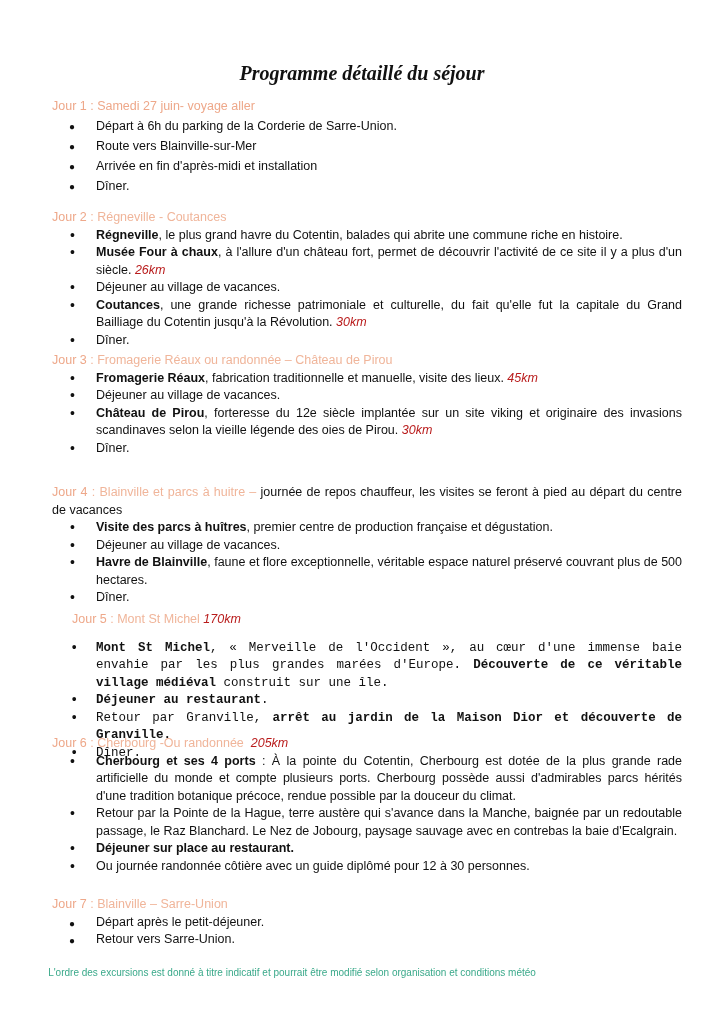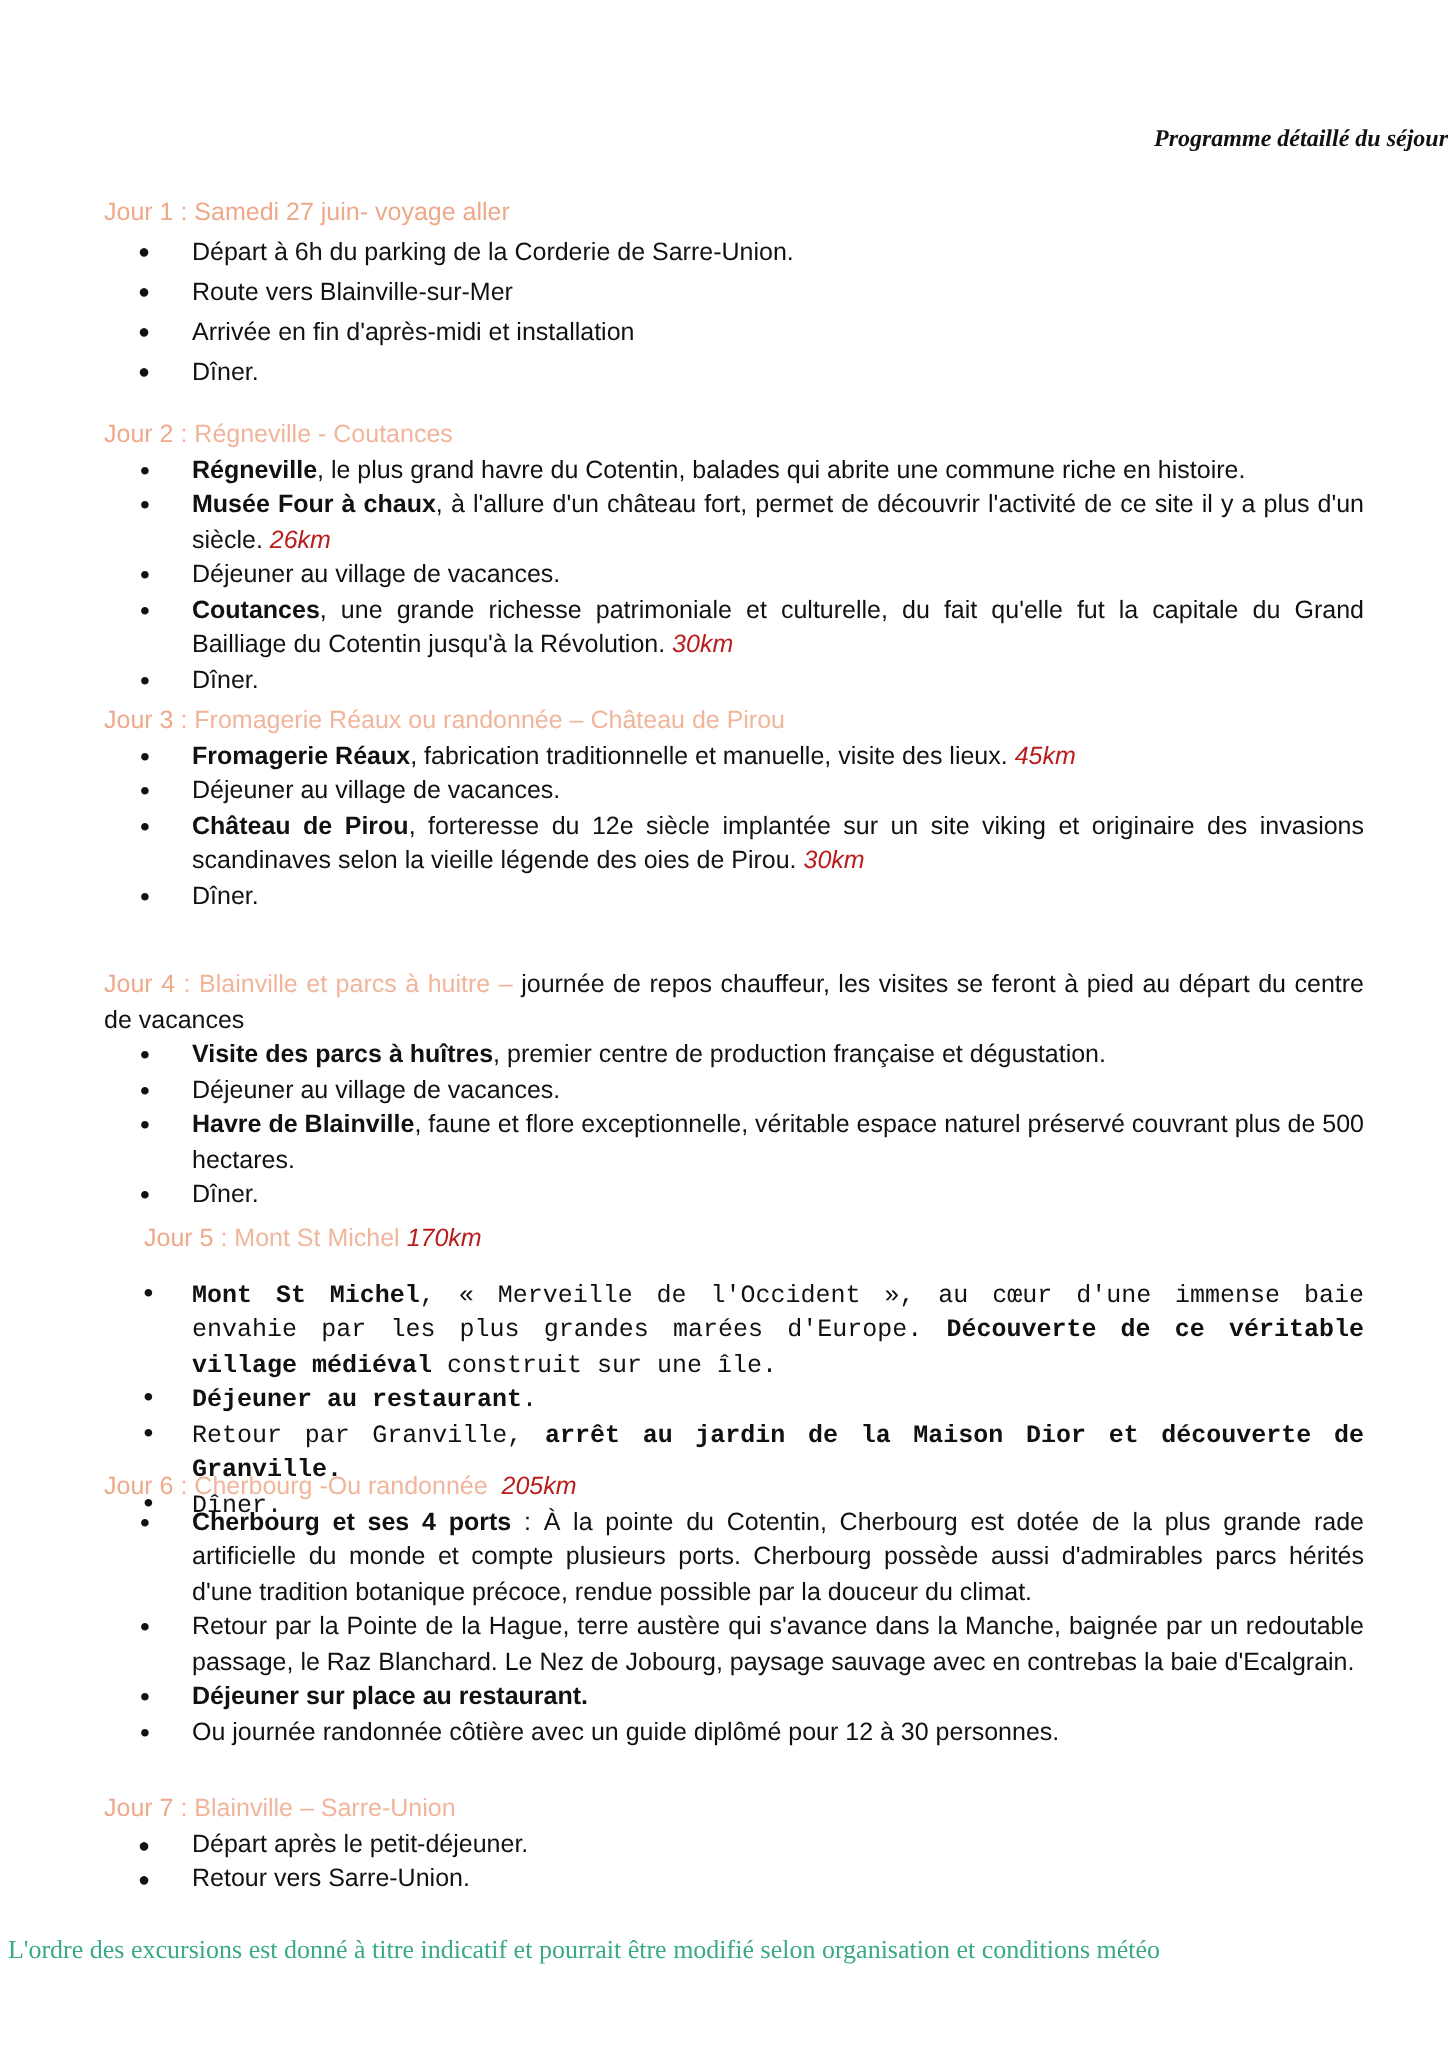--- a/index.html
+++ b/index.html
@@ -1,33 +1,33 @@
 <!DOCTYPE html>
 <html><head>
 <meta charset="utf-8">
 <style>
   html, body { margin: 0; padding: 0; background: #ffffff; }
   body { width: 724px; height: 1024px; position: relative; overflow: hidden;
          font-family: "Liberation Sans", sans-serif; color: #111; }
-  .title { position: absolute; top: 62px; left: 0; width: 724px; text-align: right;
+  .title { position: absolute; top: 62px; left: 0; width: 724px; text-align: center;
            font-family: "Liberation Serif", serif; font-style: italic; font-weight: bold;
-           font-size: 12px; color: #111; }
+           font-size: 20px; color: #111; }
   .day { position: absolute; left: 52px; width: 630px; font-size: 12.5px; line-height: 17.5px; }
   .day-head { color: #eea88a; }
   .day-head .num { font-weight: normal; }
   .day-head .rest { color: #f0b59a; }
   .day-head .plain { color: #111; }
   .km { color: #b91c1c; font-style: italic; }
   ul { margin: 0; padding: 0; list-style: none; }
   li { position: relative; padding-left: 44px; text-align: justify; }
   li::before { content: "•"; position: absolute; left: 18px; top: 0; font-size: 14px; }
   ul.big li::before { content: "●"; font-size: 10px; left: 17px; top: 1px; }
   b { font-weight: bold; }
   .footer { position: absolute; top: 967px; left: 0; width: 584px; text-align: center;
-            font-size: 13px; color: #3aa98a; font-family: Liberation Serif, serif; }
+            font-size: 10px; color: #3aa98a; }
 </style>
 </head>
 <body>
 
 <div class="title">Programme détaillé du séjour</div>
 
 <div class="day" style="top:98px;">
   <div class="day-head">
     <span class="num">Jour 1 : Samedi 27 juin- voyage aller</span>
   </div>

